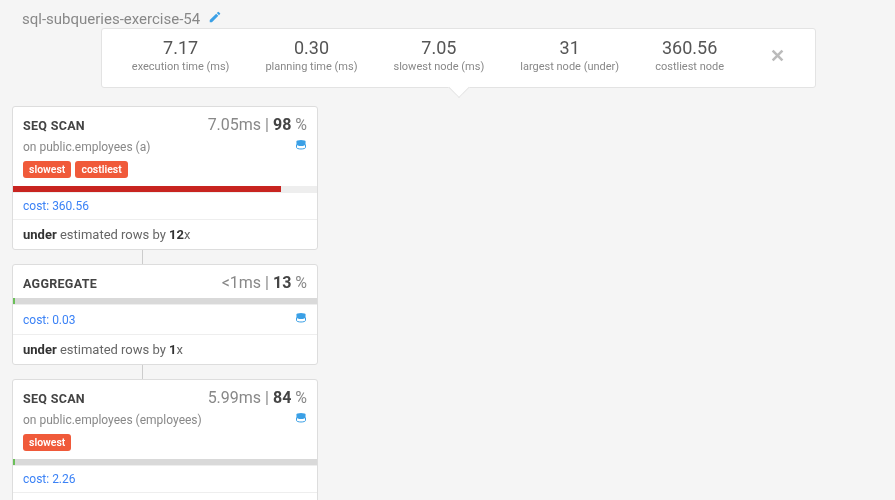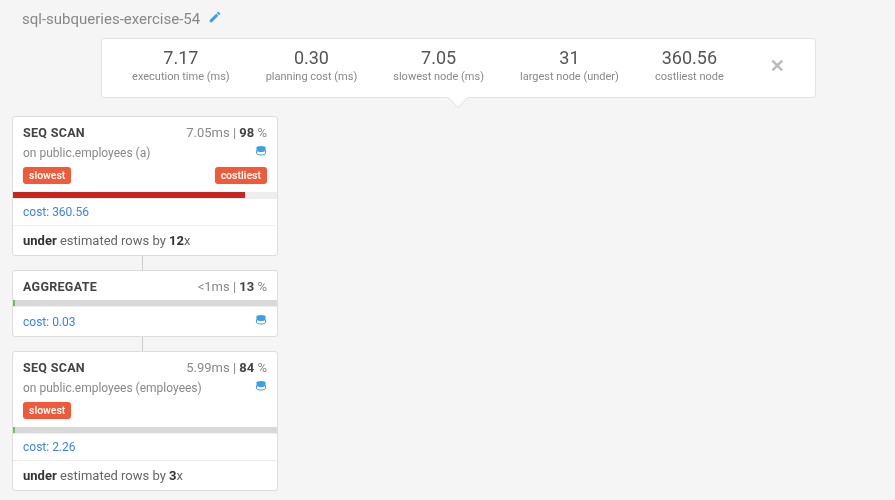--- a/index.html
+++ b/index.html
@@ -22,21 +22,21 @@
     display: inline-flex;
     align-items: center;
     gap: 8px;
   }
   .edit-icon { color: #3ba0e6; cursor: pointer; }
   .stats-bar {
     display: flex;
     justify-content: center;
     align-items: flex-start;
     gap: 36px;
-    margin: 10px auto 0;
+    margin: 0 auto 0;
     padding: 8px 30px 14px;
     background: #fff;
     border: 1px solid #e3e3e3;
     border-radius: 3px;
     width: fit-content;
     position: relative;
   }
   .stats-bar::after {
     content: '';
     position: absolute;
@@ -73,43 +73,43 @@
   }
 
   .tree {
     margin-top: 18px;
     margin-left: 12px;
   }
   .node {
     background: #fff;
     border: 1px solid #ddd;
     border-radius: 3px;
-    width: 266px;
+    width: 306px;
     position: relative;
     margin-bottom: 0;
   }
   .node-head {
     padding: 8px 10px 4px;
     display: flex;
     justify-content: space-between;
     align-items: baseline;
   }
   .node-title { font-weight: 700; font-size: 12.5px; color: #444; letter-spacing: .3px; }
-  .node-metric { font-size: 13px; color: #888; }
+  .node-metric { font-size: 16px; color: #888; }
   .node-metric b { color: #444; font-weight: 700; }
   .node-sub {
     padding: 0 10px 6px;
     color: #888;
     font-size: 12px;
     display: flex;
     justify-content: space-between;
     align-items: center;
   }
   .db-icon { color: #3ba0e6; font-size: 14px; }
-  .tags { padding: 0 10px 6px; display: flex; gap: 4px; justify-content: space-between; }
+  .tags { padding: 0 10px 6px; display: flex; gap: 4px; }
   .tag {
     background: #f05a3a;
     color: #fff;
     font-size: 10.5px;
     font-weight: 600;
     padding: 2px 6px;
     border-radius: 3px;
   }
   .bar {
     height: 6px;
@@ -155,21 +155,21 @@
     </span>
   </div>
 
   <div class="stats-bar">
     <div class="stat">
       <div class="stat-value">7.17</div>
       <div class="stat-label">execution time (ms)</div>
     </div>
     <div class="stat">
       <div class="stat-value">0.30</div>
-      <div class="stat-label">planning cost (ms)</div>
+      <div class="stat-label">planning time (ms)</div>
     </div>
     <div class="stat">
       <div class="stat-value">7.05</div>
       <div class="stat-label">slowest node (ms)</div>
     </div>
     <div class="stat">
       <div class="stat-value">31</div>
       <div class="stat-label">largest node (under)</div>
     </div>
     <div class="stat">
@@ -231,20 +231,23 @@
     <div class="cost-row">
       <span>cost: 0.03</span>
       <span class="db-icon">
         <svg width="12" height="14" viewBox="0 0 24 24" fill="currentColor">
             <ellipse cx="12" cy="5" rx="9" ry="3"></ellipse>
             <path d="M3 5v6c0 1.66 4 3 9 3s9-1.34 9-3V5"></path>
             <path d="M3 11v6c0 1.66 4 3 9 3s9-1.34 9-3v-6" fill="none" stroke="currentColor" stroke-width="2"></path>
           </svg>
       </span>
     </div>
+    <div class="est-row">
+      <b>under</b><span> estimated rows by </span><b>1</b><span>x</span>
+    </div>
   </div>
 
   <div class="connector"></div>
 
   <div class="node">
     <div class="node-head">
       <span class="node-title">SEQ SCAN</span>
       <span class="node-metric">
         <span>5.99ms</span> | <b><span>84</span></b> %
       </span>

